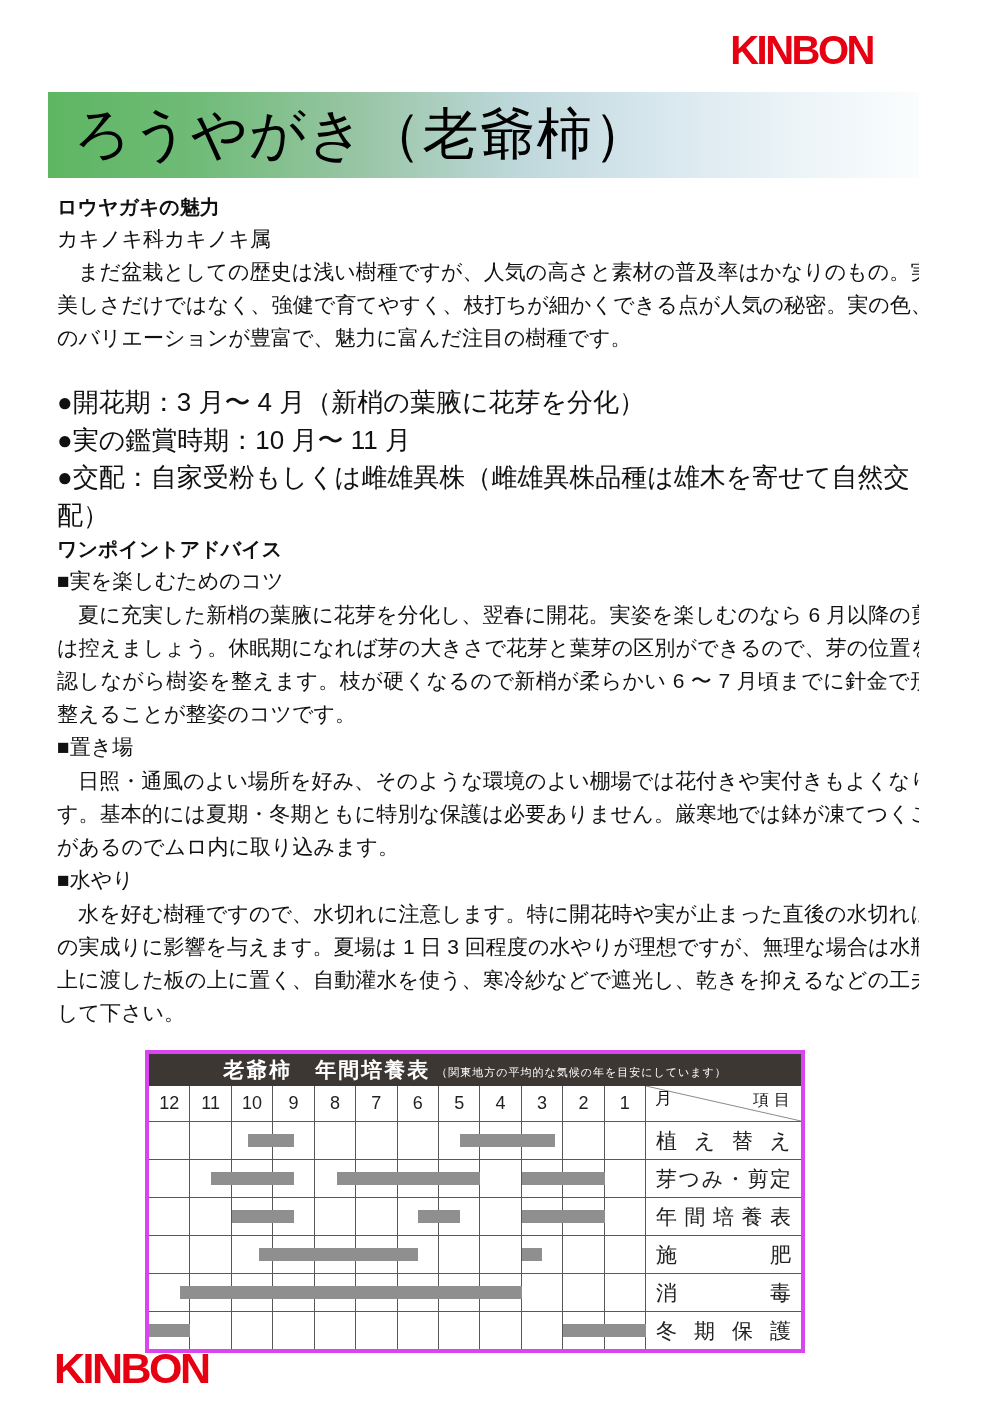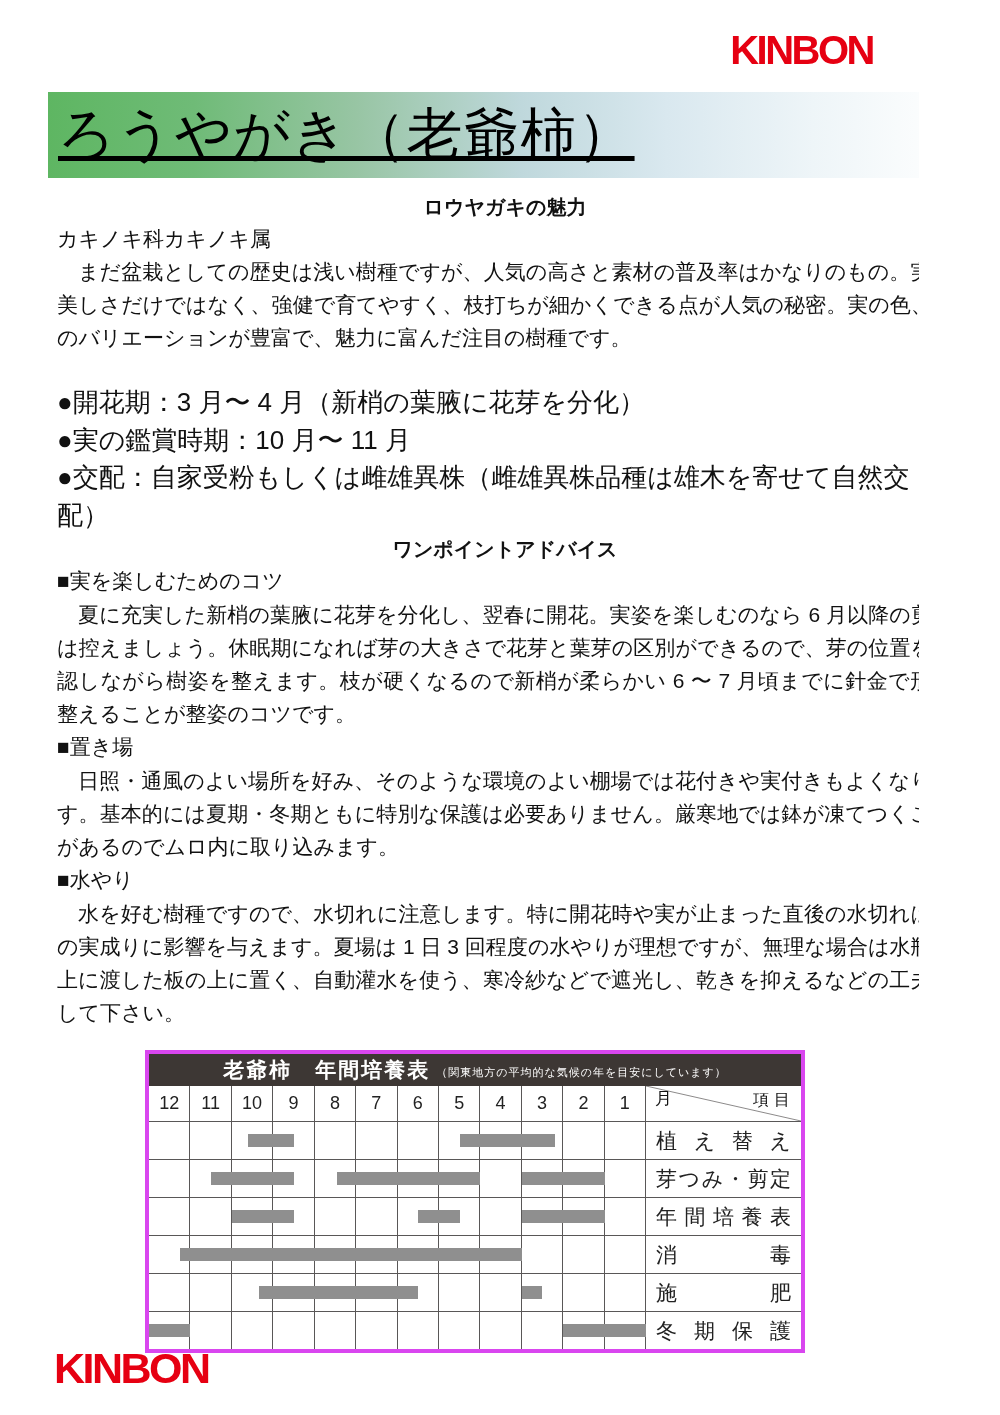--- a/index.html
+++ b/index.html
@@ -5,23 +5,23 @@
   html,body{margin:0;padding:0;background:#ffffff;}
   .page{position:relative;width:919px;height:1415px;background:#fff;overflow:hidden;
         font-family:"Liberation Sans","DejaVu Sans",sans-serif;color:#111;}
   .logo{font-weight:bold;color:#e60012;letter-spacing:-2.5px;
         font-family:"Liberation Sans","DejaVu Sans",sans-serif;}
   .logo-top{position:absolute;top:28px;right:46px;font-size:40px;}
   .logo-bottom{position:absolute;top:1344px;left:54px;font-size:43px;}
   .title-band{position:absolute;left:48px;top:92px;width:910px;height:86px;display:flex;align-items:center;
         background:linear-gradient(90deg,#5eb662 0%,#6fbb77 16%,#98c5a4 34%,#bfd8dc 52%,#d9e8ef 68%,#eef5f8 84%,#ffffff 100%);}
   .title-band .t{font-family:"Liberation Serif","DejaVu Serif",serif;font-size:56px;color:#000;
-        padding-left:10px;letter-spacing:1px;white-space:nowrap;text-decoration:underline;}
+        padding-left:26px;letter-spacing:1px;white-space:nowrap;}
   .content{position:absolute;left:57px;top:192px;width:896px;}
-  .sec-head{font-size:20px;font-weight:bold;line-height:30px;text-align:center;}
+  .sec-head{font-size:20px;font-weight:bold;line-height:30px;}
   .line{font-size:21px;line-height:33px;}
   .para{font-size:21px;line-height:33px;text-align:justify;}
   .facts{margin-top:30px;}
   .fact{font-size:26px;line-height:37.5px;}
   .advice-head{}
   .sub-head{font-size:21px;line-height:34px;}
   
   .cal{position:absolute;left:145px;top:1050px;width:660px;border:4px solid #d946ef;box-sizing:border-box;background:#fff;}
   .cal-titlebar{height:32px;background:#3d3734;color:#fff;display:flex;align-items:center;justify-content:center;}
   .cal-title{font-family:"Liberation Serif","DejaVu Serif",serif;font-weight:bold;font-size:21px;letter-spacing:2px;}
@@ -170,57 +170,57 @@
             <div class="g-cell"></div>
             <div class="g-cell"></div>
             <div class="g-cell"></div>
             <div class="g-cell"></div>
             <div class="g-cell"></div>
             <div class="g-cell"></div>
             <div class="g-cell"></div>
             <div class="g-cell"></div>
             <div class="g-cell"></div>
             <div class="g-cell"></div>
-            <div class="bar" style="left: 6.25%; width: 68.75%; background: rgb(143, 143, 143);"></div>
-          </div>
-          <div class="lbl">消毒</div>
-        </div>
-        <div class="cal-row">
-          <div class="bars">
-            <div class="g-cell"></div>
-            <div class="g-cell"></div>
-            <div class="g-cell"></div>
-            <div class="g-cell"></div>
-            <div class="g-cell"></div>
-            <div class="g-cell"></div>
-            <div class="g-cell"></div>
-            <div class="g-cell"></div>
-            <div class="g-cell"></div>
-            <div class="g-cell"></div>
-            <div class="g-cell"></div>
-            <div class="g-cell"></div>
             <div class="bar" style="left: 22.0833%; width: 32.0833%; background: rgb(143, 143, 143);"></div>
             <div class="bar" style="left: 75%; width: 4.16667%; background: rgb(143, 143, 143);"></div>
           </div>
           <div class="lbl">施肥</div>
         </div>
         <div class="cal-row">
           <div class="bars">
             <div class="g-cell"></div>
             <div class="g-cell"></div>
             <div class="g-cell"></div>
             <div class="g-cell"></div>
             <div class="g-cell"></div>
             <div class="g-cell"></div>
             <div class="g-cell"></div>
             <div class="g-cell"></div>
             <div class="g-cell"></div>
             <div class="g-cell"></div>
             <div class="g-cell"></div>
             <div class="g-cell"></div>
+            <div class="bar" style="left: 6.25%; width: 68.75%; background: rgb(143, 143, 143);"></div>
+          </div>
+          <div class="lbl">消毒</div>
+        </div>
+        <div class="cal-row">
+          <div class="bars">
+            <div class="g-cell"></div>
+            <div class="g-cell"></div>
+            <div class="g-cell"></div>
+            <div class="g-cell"></div>
+            <div class="g-cell"></div>
+            <div class="g-cell"></div>
+            <div class="g-cell"></div>
+            <div class="g-cell"></div>
+            <div class="g-cell"></div>
+            <div class="g-cell"></div>
+            <div class="g-cell"></div>
+            <div class="g-cell"></div>
             <div class="bar" style="left: 0%; width: 8.33333%; background: rgb(143, 143, 143);"></div>
             <div class="bar" style="left: 83.3333%; width: 16.6667%; background: rgb(143, 143, 143);"></div>
           </div>
           <div class="lbl">冬期保護</div>
         </div>
       </div>
   </div>
 
   <div class="logo logo-bottom">KINBON</div>
 

